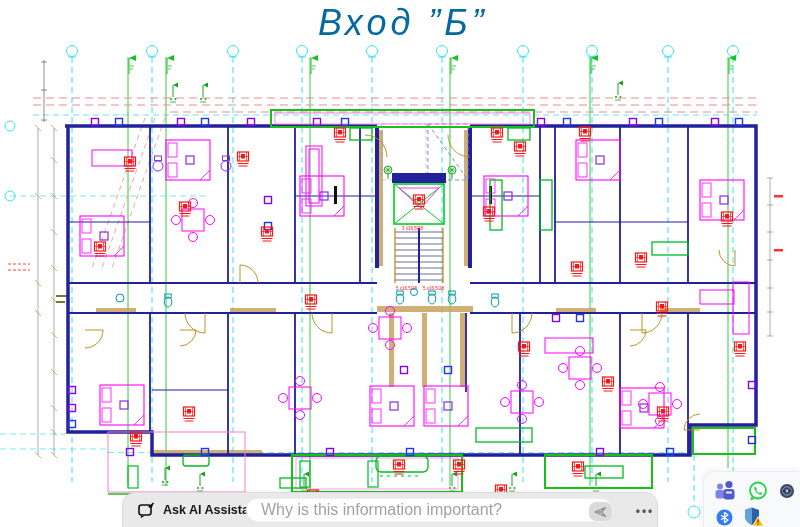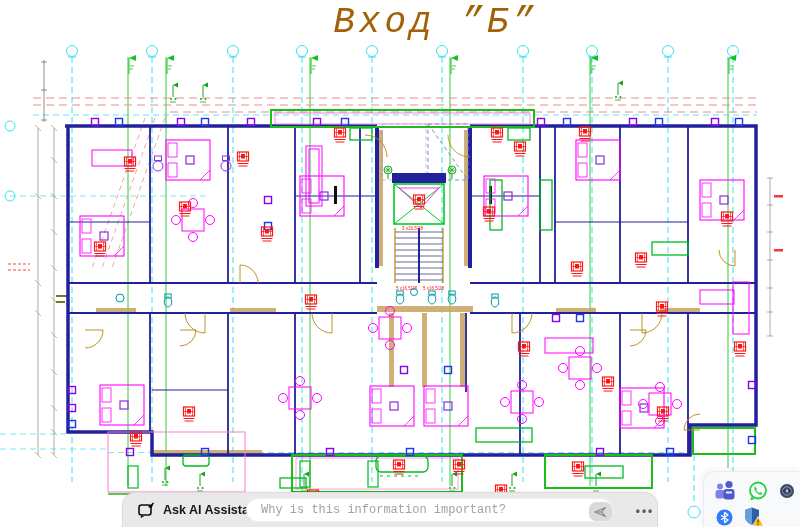--- a/index.html
+++ b/index.html
@@ -1,40 +1,40 @@
 <!DOCTYPE html>
 <html><head>
 <meta charset="utf-8">
 <style>
   html,body{margin:0;padding:0;}
   body{width:800px;height:527px;overflow:hidden;background:#ffffff;font-family:"Liberation Sans",sans-serif;position:relative;}
   .stage{position:absolute;inset:0;width:800px;height:527px;background:#ffffff;}
   
   .plan-title{
     position:absolute;left:318px;top:2px;width:220px;height:46px;
-    font-family:Liberation Mono, monospace;font-style:italic;font-weight:200;
-    font-size:36px;letter-spacing:4px;color:#a16207;text-align:right;
+    font-family:Liberation Sans, sans-serif;font-style:italic;font-weight:200;
+    font-size:36px;letter-spacing:4px;color:#0369a1;text-align:left;
     white-space:nowrap;user-select:none;
   }
   
   .plan-svg{position:absolute;left:0;top:0;}
   
   .ai-bar{
     position:absolute;left:122px;top:492px;width:536px;height:35px;
     background:#e9e9e9;border:1px solid #dcdcdc;border-bottom:none;
     border-radius:14px 14px 0 0;box-sizing:border-box;
     display:flex;align-items:center;box-shadow:0 -1px 3px rgba(0,0,0,.05);
   }
   .ai-left{display:flex;align-items:center;gap:8px;padding-left:15px;}
   .ai-label{font-size:12.5px;font-weight:700;color:#161616;white-space:nowrap;}
   .ai-input{
     position:absolute;left:123px;top:5px;width:367px;height:24px;
     background:#ffffff;border:1px solid #f0f0f0;border-radius:13px;
-    box-sizing:border-box;padding:0 34px 0 14px;font-size:12px;color:#333;
-    outline:none;font-family:Liberation Mono, monospace;
+    box-sizing:border-box;padding:0 34px 0 14px;font-size:16px;color:#333;
+    outline:none;font-family:Liberation Sans, sans-serif;
   }
   .ai-input::placeholder{color:#a2a2a2;}
   .ai-send{
     position:absolute;left:466px;top:9px;width:23px;height:19px;
     background:#dadada;border:none;border-radius:7px;
     display:flex;align-items:center;justify-content:center;cursor:pointer;padding:0;
   }
   .ai-more{
     position:absolute;left:508px;top:0;height:35px;width:28px;background:none;border:none;
     color:#5a5a5a;font-size:12px;font-weight:700;letter-spacing:2px;cursor:pointer;

